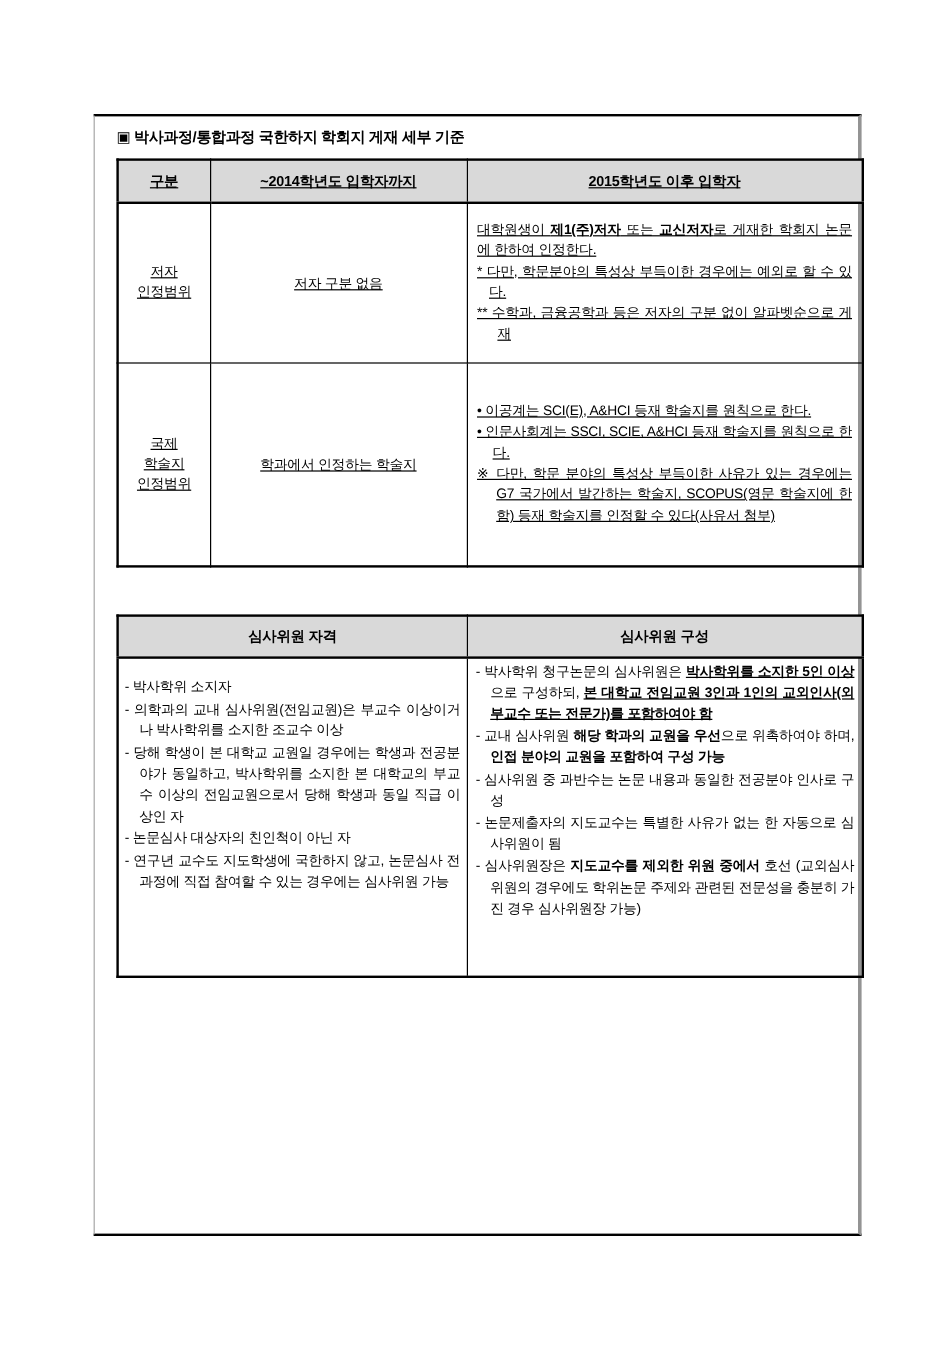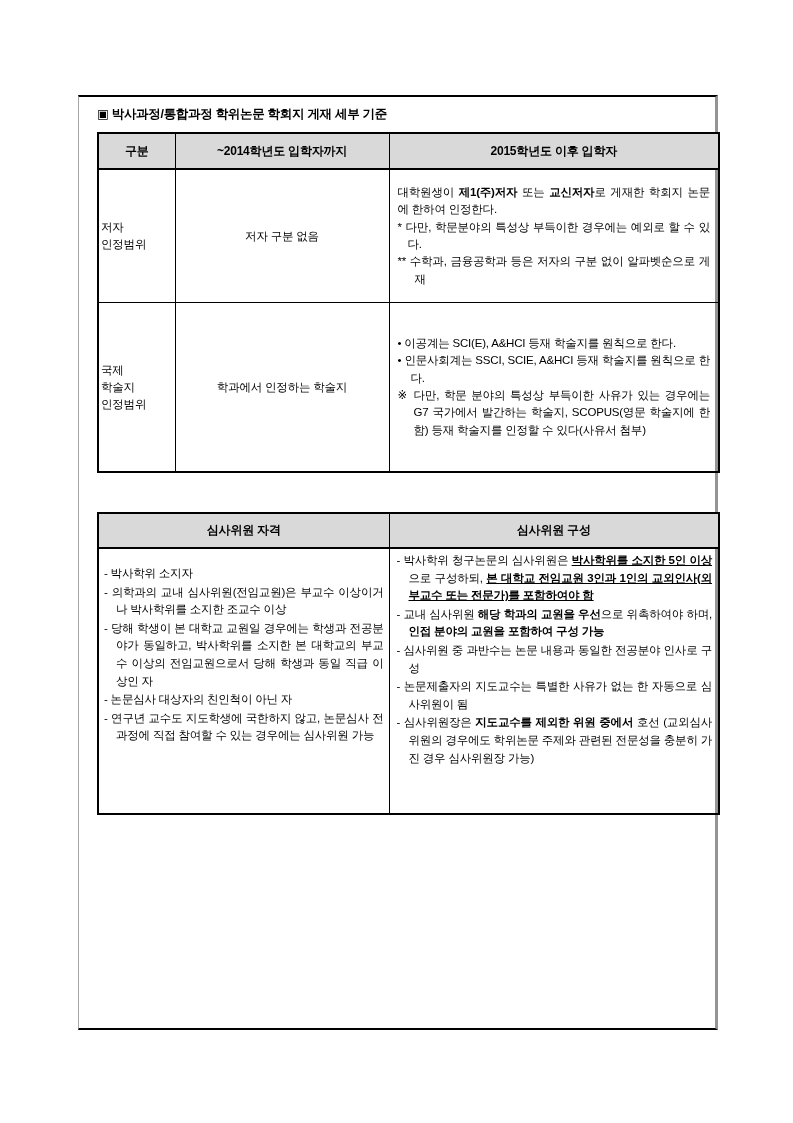--- a/index.html
+++ b/index.html
@@ -18,35 +18,35 @@
   .doc-title{
     position:absolute;left:97px;width:620px;
     font-size:12.5px;font-weight:bold;letter-spacing:-0.3px;
   }
   .t1{top:106px;}
   .t2{top:508px;margin-top:26px;}
   table.tbl{
     position:absolute;left:97px;border-collapse:collapse;table-layout:fixed;
     width:621px;font-size:11.5px;letter-spacing:-0.2px;
   }
-  .tbl1{top:132px;}
+  .tbl1{top:132px;text-decoration:underline;}
   .tbl2{top:512px;}
   table.tbl,table.tbl th,table.tbl td{border:1px solid #000;}
   table.tbl{border:2px solid #000;}
   table.tbl th{
     background:#d9d9d9;font-size:12px;font-weight:bold;text-align:center;
     border-bottom:2px solid #000;padding:0;
   }
   .tbl1 th{height:34px;}
   .tbl2 th{height:33px;}
   .tbl1 tbody tr.r1 td{height:108px;}
   .tbl1 tbody tr.r2 td{height:144px;}
   .tbl1 tbody tr.r3 td{height:66px;}
   td.cat{
-    vertical-align:middle;white-space:pre-line;
+    text-align:center;vertical-align:middle;white-space:pre-line;
     line-height:17px;padding:2px;
   }
   td.plain{
     text-align:center;vertical-align:middle;padding:12px;
   }
   td.paras{
     vertical-align:middle;padding:3px 8px 3px 8px;
   }
   .tbl2 td{vertical-align:top;}
   td.qual{padding:16px 5px 6px 5px;height:242px;}
@@ -63,21 +63,21 @@
   .hang-star2{padding-left:17px;text-indent:-17px;}
   .hang-bullet{padding-left:13px;text-indent:-13px;}
   .hang-ref{padding-left:16px;text-indent:-16px;}
   .hang-dash{padding-left:12px;text-indent:-12px;}
 </style>
 </head>
 <body>
 
 <div class="sheet"></div>
 
-<div class="doc-title t1">▣ 박사과정/통합과정 학위논문 학회지 게재 세부 기준</div>
+<div class="doc-title t1">▣ 박사과정/통합과정 국한하지 학회지 게재 세부 기준</div>
 
 <table class="tbl tbl1">
   <colgroup>
     <col style="width:77px">
       <col style="width:214px">
       <col style="width:330px">
   </colgroup>
   <thead>
     <tr>
       <th>구분</th>

